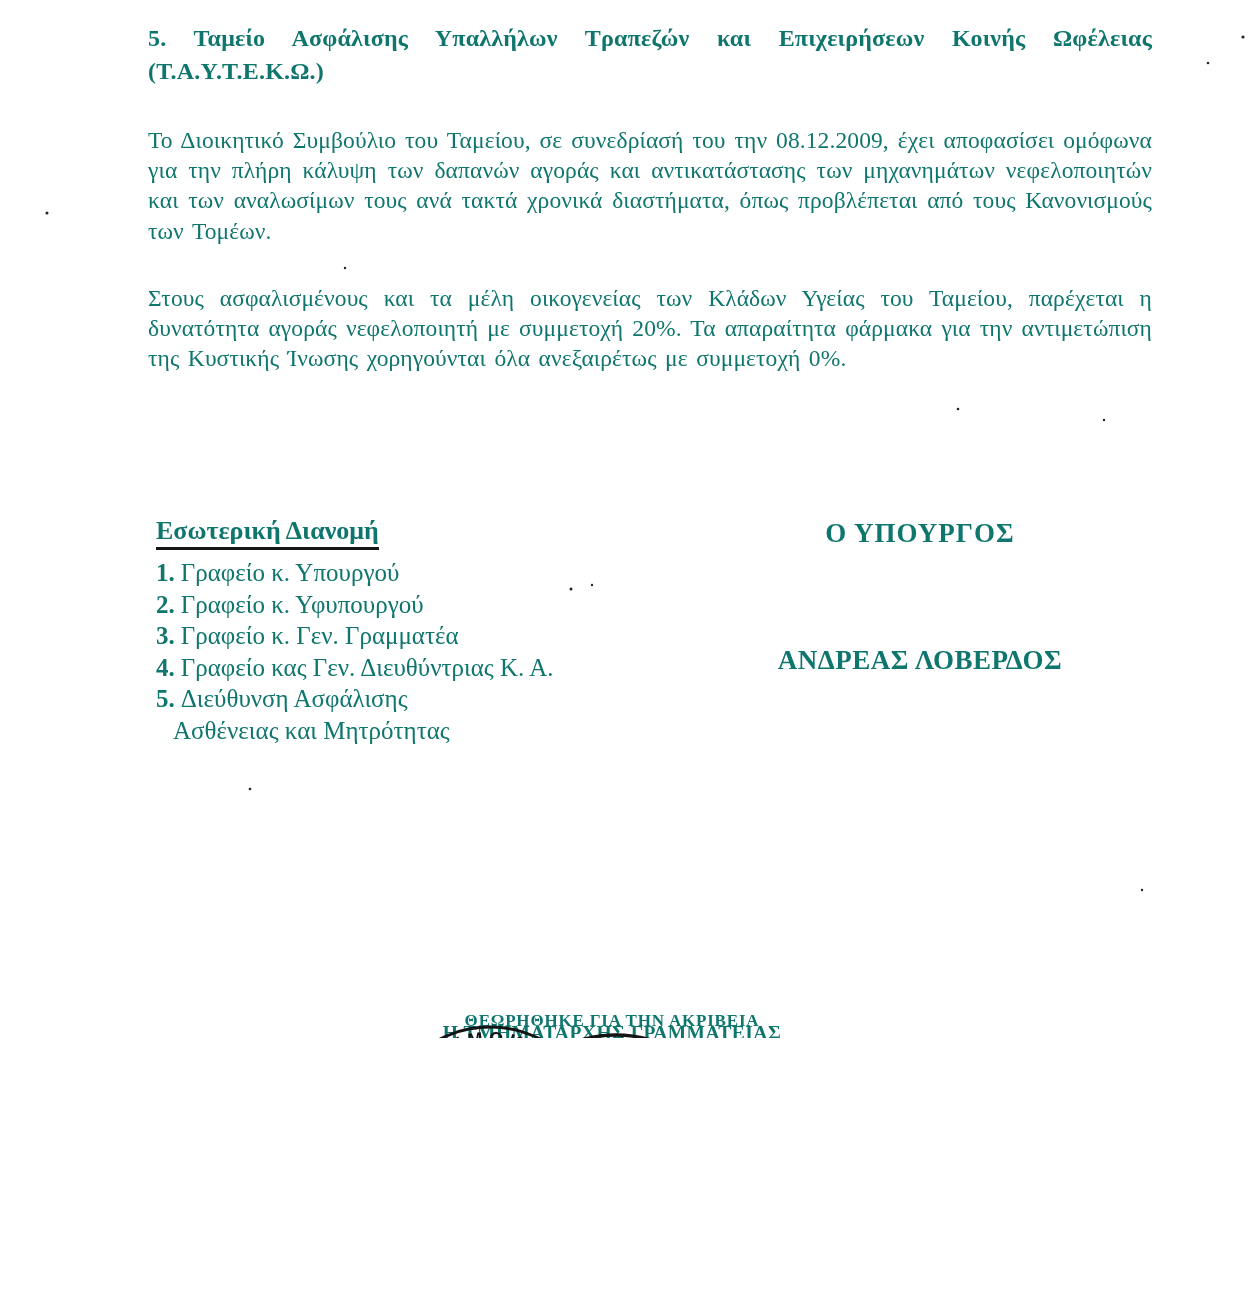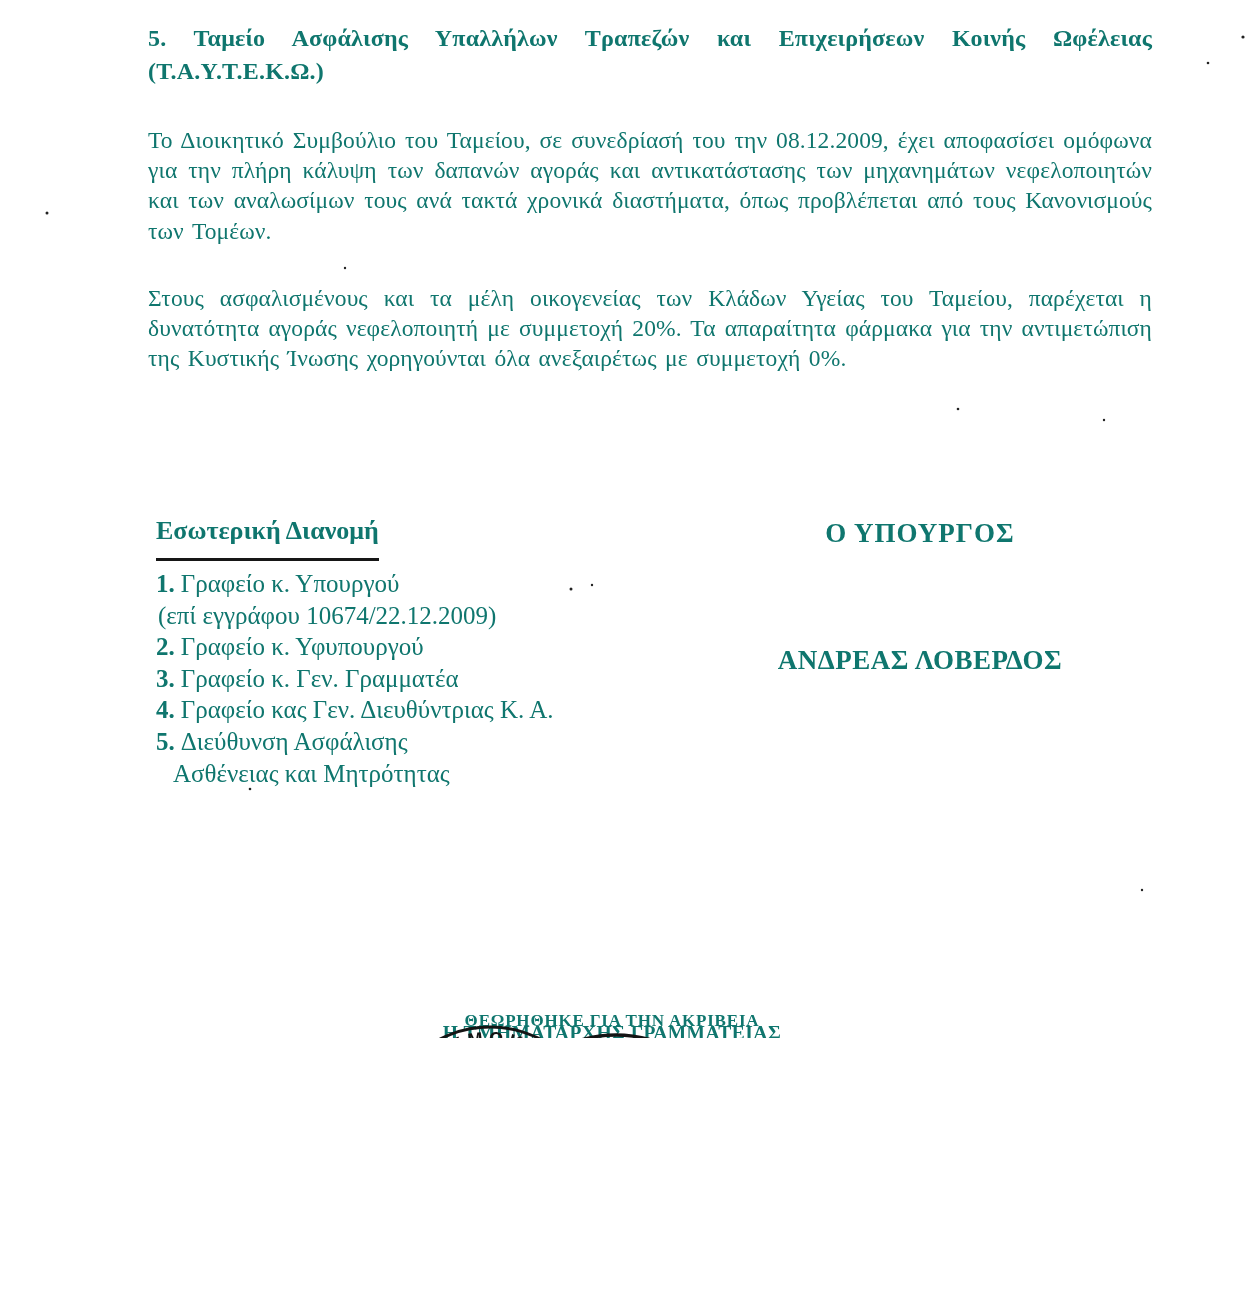--- a/index.html
+++ b/index.html
@@ -17,21 +17,21 @@
   .h6{top:228px;text-align:left;word-spacing:1px;}
   .para{
     left:148px;width:1004px;font-size:23.5px;line-height:30.2px;
     text-align:justify;letter-spacing:0.1px;word-spacing:2.5px;
   }
   .p1{top:93px;margin-top:32px;}
   .p2{top:283px;}
   .dist{left:156px;top:516px;width:480px;font-size:25px;}
   .dist-head{
     font-size:26px;font-weight:bold;display:inline-block;
-    border-bottom:3px solid #161616;padding-bottom:12px;margin-bottom:7px;
+    border-bottom:3px solid #161616;padding-bottom:1px;margin-bottom:7px;
   }
   .dist-row{line-height:31.6px;white-space:nowrap;}
   .dist-row .num{font-weight:bold;margin-right:6px;}
   .dist-row.cont{padding-left:2px;}
   .dist-row.indent{padding-left:17px;}
   .minister{left:760px;top:518px;width:320px;text-align:center;
     font-size:27px;font-weight:bold;letter-spacing:1px;}
   .minister-name{left:752px;top:645px;width:336px;text-align:center;
     font-size:27px;font-weight:bold;letter-spacing:0.5px;}
   .cert1{left:362px;top:1011px;width:500px;text-align:center;
@@ -55,23 +55,20 @@
 
   <div class="abs sec-heading h5">5. Ταμείο Ασφάλισης Υπαλλήλων Τραπεζών και Επιχειρήσεων Κοινής Ωφέλειας (Τ.Α.Υ.Τ.Ε.Κ.Ω.)</div>
   <div class="abs para p1">Το Διοικητικό Συμβούλιο του Ταμείου, σε συνεδρίασή του την 08.12.2009, έχει αποφασίσει ομόφωνα για την πλήρη κάλυψη των δαπανών αγοράς και αντικατάστασης των μηχανημάτων νεφελοποιητών και των αναλωσίμων τους ανά τακτά χρονικά διαστήματα, όπως προβλέπεται από τους Κανονισμούς των Τομέων.</div>
 
   <div class="abs para p2">Στους ασφαλισμένους και τα μέλη οικογενείας των Κλάδων Υγείας του Ταμείου, παρέχεται η δυνατότητα αγοράς νεφελοποιητή με συμμετοχή 20%. Τα απαραίτητα φάρμακα για την αντιμετώπιση της Κυστικής Ίνωσης χορηγούνται όλα ανεξαιρέτως με συμμετοχή 0%.</div>
 
   <div class="abs dist">
     <div class="dist-head">Εσωτερική Διανομή</div>
     <div class="dist-row">
       <span class="num">1.</span><span>Γραφείο κ. Υπουργού</span>
-    </div>
-    <div class="dist-row cont">
-      <span>(επί εγγράφου 10674/22.12.2009)</span>
     </div>
     <div class="dist-row">
       <span class="num">2.</span><span>Γραφείο κ. Υφυπουργού</span>
     </div>
     <div class="dist-row">
       <span class="num">3.</span><span>Γραφείο κ. Γεν. Γραμματέα</span>
     </div>
     <div class="dist-row">
       <span class="num">4.</span><span>Γραφείο κας Γεν. Διευθύντριας Κ. Α.</span>
     </div>

